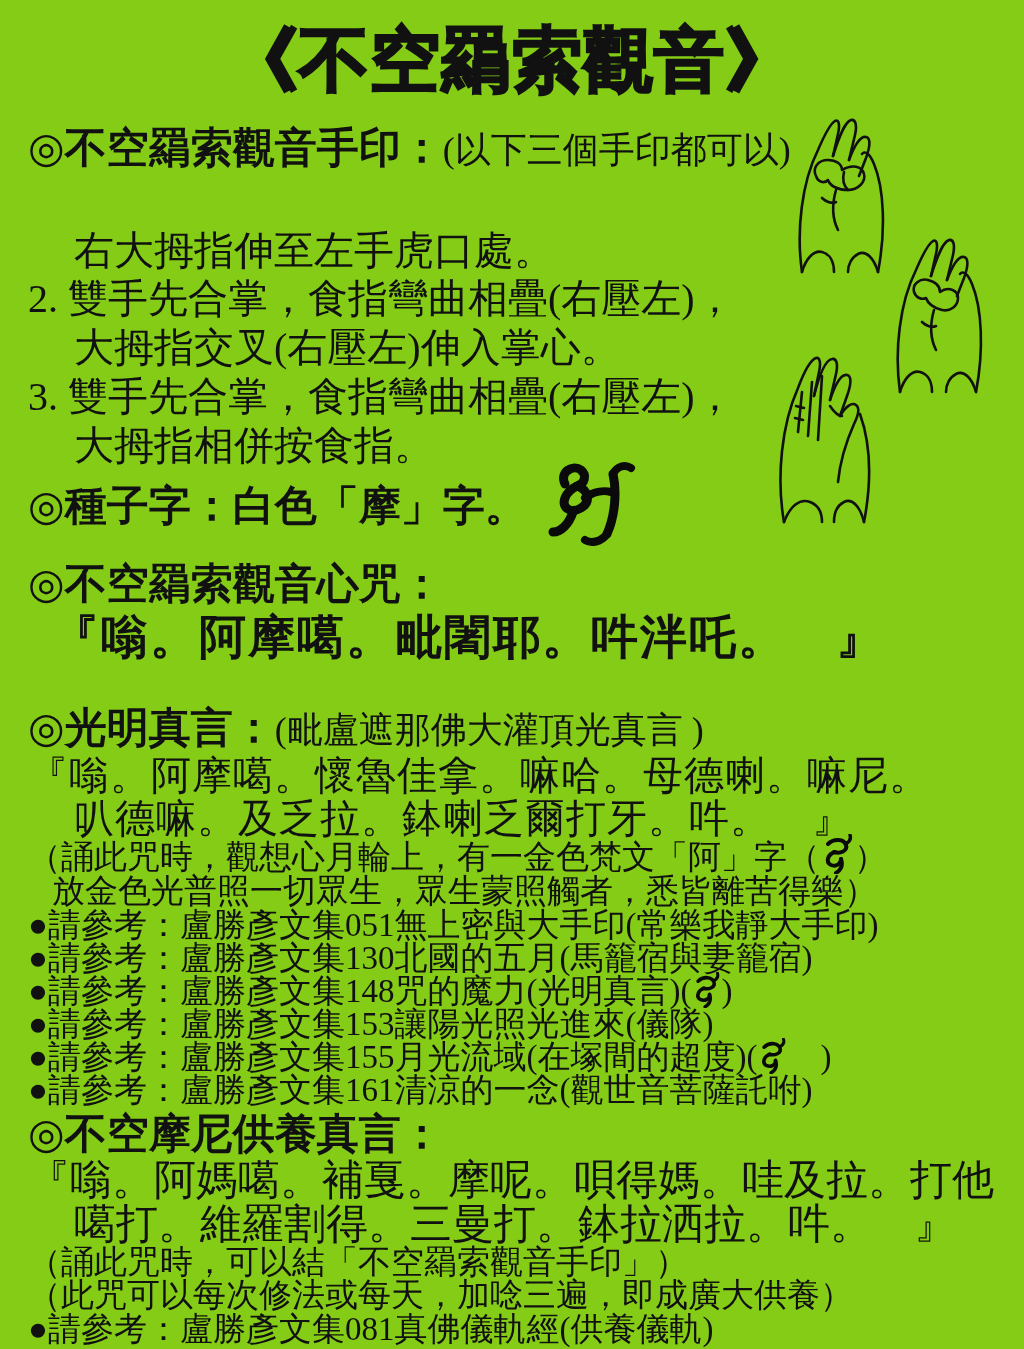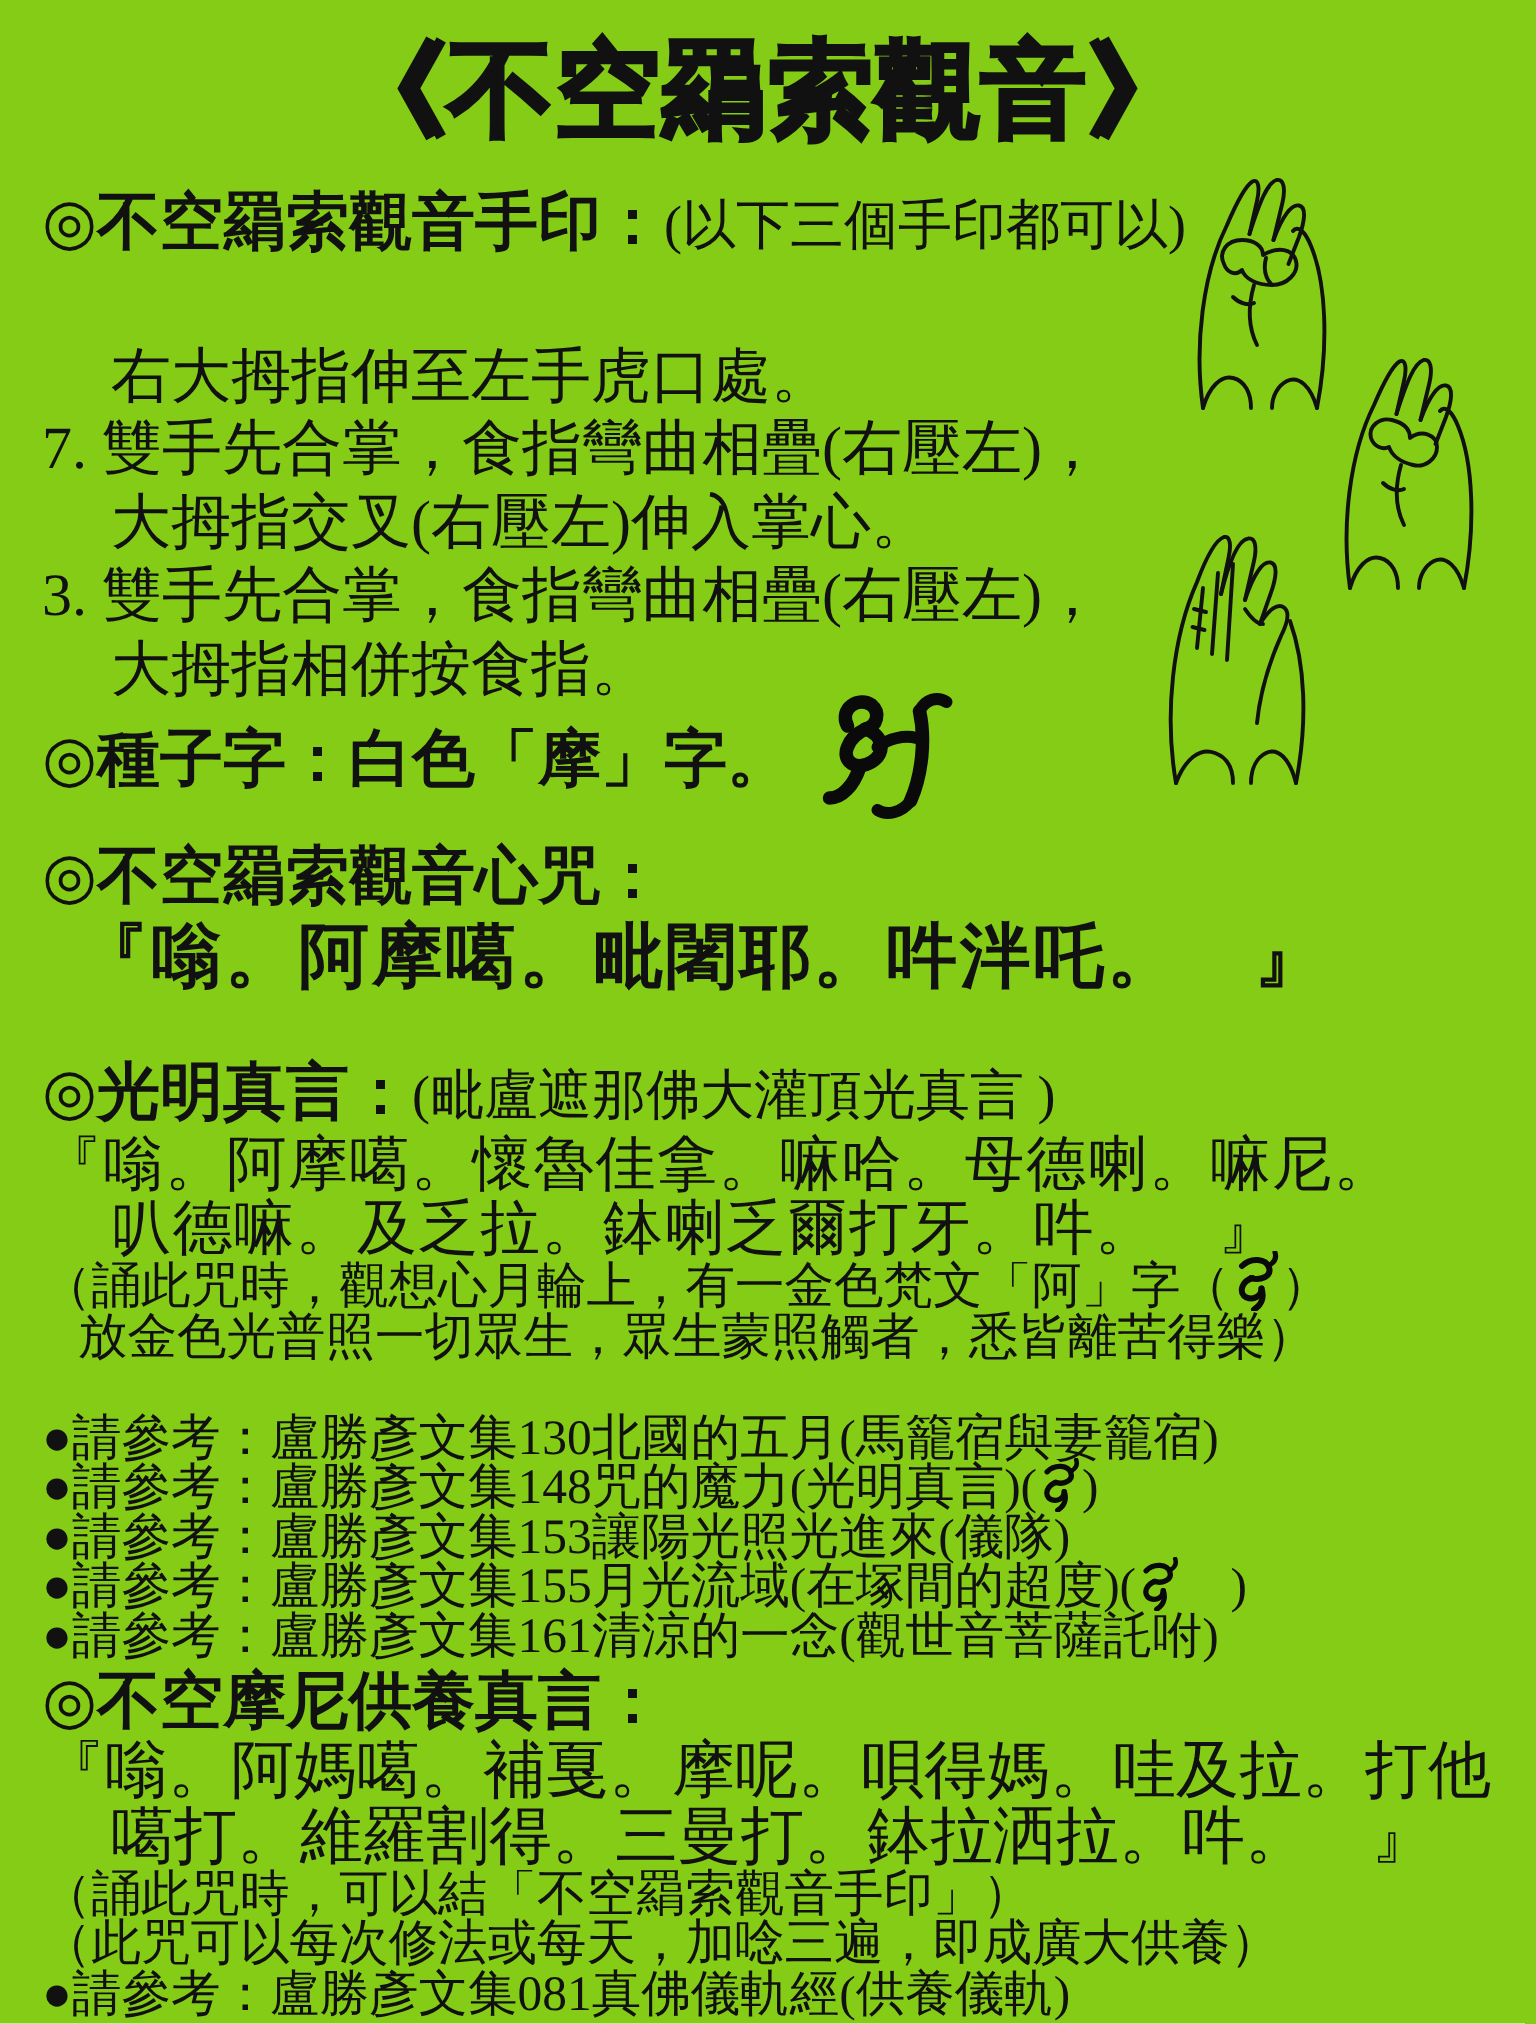--- a/index.html
+++ b/index.html
@@ -89,21 +89,21 @@
 
 <div class="page">
 
   <div class="abs title">《不空羂索觀音》</div>
 
   <div class="abs" style="left:28px; top:120px;">
     <span class="heading">◎不空羂索觀音手印：</span><span class="heading-note">(以下三個手印都可以)</span>
   </div>
 
   <div class="abs body-line" style="left:74px; top:223px;text-align:center;">右大拇指伸至左手虎口處。</div>
-  <div class="abs body-line" style="left:28px; top:271px;">7. 雙手先合掌，食指彎曲相疊(右壓左)，</div>
+  <div class="abs body-line" style="left:28px; top:271px;">2. 雙手先合掌，食指彎曲相疊(右壓左)，</div>
   <div class="abs body-line" style="left:74px; top:320px;">大拇指交叉(右壓左)伸入掌心。</div>
   <div class="abs body-line" style="left:28px; top:369px;">3. 雙手先合掌，食指彎曲相疊(右壓左)，</div>
   <div class="abs body-line" style="left:74px; top:418px;">大拇指相併按食指。</div>
 
   <div class="abs" style="left:786px; top:112px;">
     <svg class="hands" width="108" height="162" viewBox="0 0 108 162">
       <path d="M16 160 C10 118 16 70 32 38 C38 24 44 12 49 9 C53 7 54 13 52 22 L47 44"></path>
       <path d="M47 44 C54 22 59 10 65 8 C70 7 71 14 69 23 L63 48"></path>
       <path d="M63 48 C69 32 75 24 80 25 C85 26 84 35 80 46 L73 64"></path>
       <path d="M92 160 C100 118 98 76 88 52 C84 42 79 38 76 42"></path>
@@ -174,20 +174,21 @@
   <div class="abs note-line" style="left:28px; top:834px;">
     <span>（誦此咒時，觀想心月輪上，有一金色梵文「阿」字（</span><span class="glyph-inline"><svg class="sid" width="34" height="40" viewBox="0 0 34 40">
           <path d="M8 10 C14 4 24 5 26 11 C28 17 20 20 14 18" stroke-width="4"></path>
           <path d="M15 18 C8 20 5 28 11 31 C16 33 21 30 21 25" stroke-width="4"></path>
           <path d="M21 25 C23 31 21 36 16 39" stroke-width="4"></path>
           <path d="M27 9 C30 7 31 4 30 1" stroke-width="3.4"></path>
         </svg></span><span>）</span>
   </div>
   <div class="abs note-line" style="left:52px; top:869px;">放金色光普照一切眾生，眾生蒙照觸者，悉皆離苦得樂）</div>
 
+  <div class="abs ref-line" style="left:28px; top:903px;">●請參考：盧勝彥文集051無上密與大手印(常樂我靜大手印)</div>
   <div class="abs ref-line" style="left:28px; top:936px;">●請參考：盧勝彥文集130北國的五月(馬籠宿與妻籠宿)</div>
   <div class="abs ref-line" style="left:28px; top:969px;">
     <span>●請參考：盧勝彥文集148咒的魔力(光明真言)(</span><span class="glyph-inline"><svg class="sid" width="30" height="36" viewBox="0 0 34 40">
           <path d="M8 10 C14 4 24 5 26 11 C28 17 20 20 14 18" stroke-width="4"></path>
           <path d="M15 18 C8 20 5 28 11 31 C16 33 21 30 21 25" stroke-width="4"></path>
           <path d="M21 25 C23 31 21 36 16 39" stroke-width="4"></path>
           <path d="M27 9 C30 7 31 4 30 1" stroke-width="3.4"></path>
         </svg></span><span>)</span>
   </div>
   <div class="abs ref-line" style="left:28px; top:1002px;">●請參考：盧勝彥文集153讓陽光照光進來(儀隊)</div>

